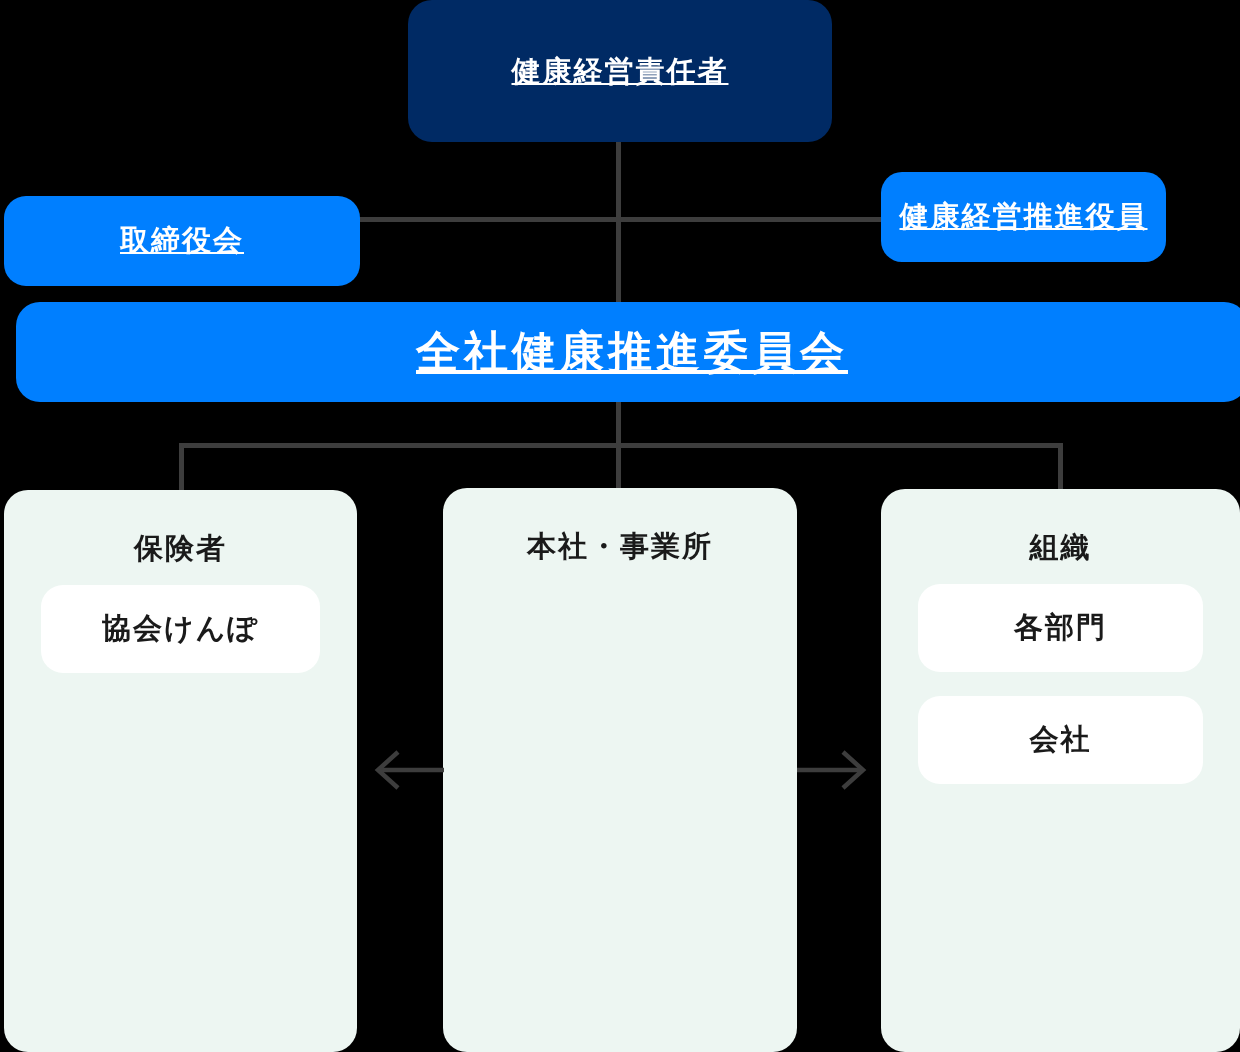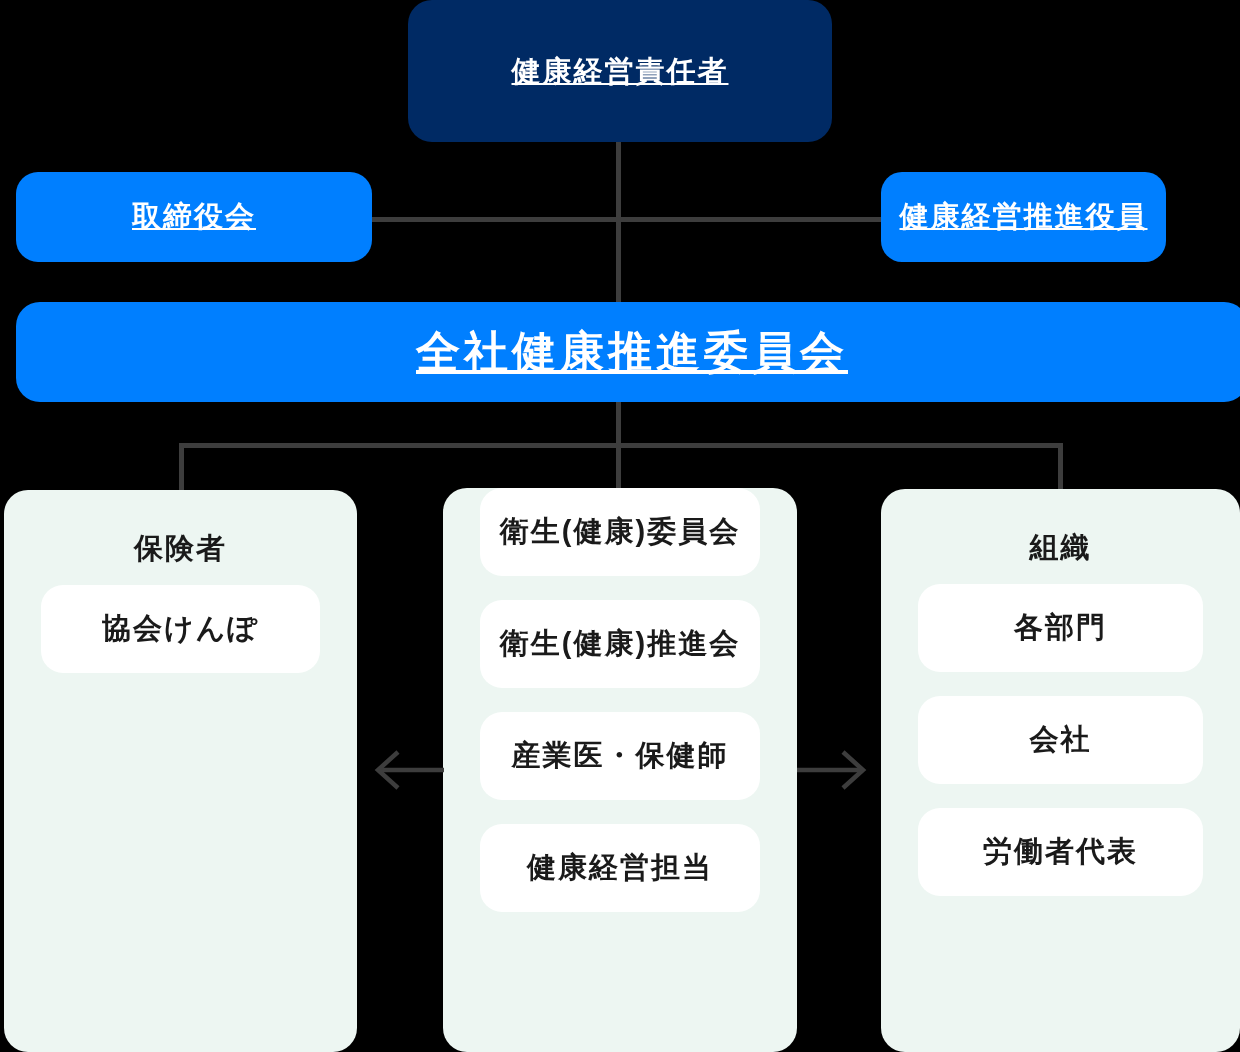--- a/index.html
+++ b/index.html
@@ -34,21 +34,21 @@
     background:var(--navy);
     border-radius:24px;
     flex-direction:column;
     line-height:48px;
   }
   .side-box{
     top:172px;height:90px;
     background:var(--blue);
     border-radius:22px;
   }
-  .side-box.left{left:16px;width:356px;}
+  .side-box.left{left:4px;width:356px;margin-top:24px;}
   .side-box.right{left:881px;width:285px;border-radius:21px;}
   .committee-box{
     left:16px;top:302px;width:1232px;height:100px;
     background:var(--blue);
     border-radius:24px;
     font-size:44px;
     letter-spacing:4px;
   }
   .line{position:absolute;background:var(--line);}
   .v1{left:616px;top:142px;width:5px;height:160px;}
@@ -120,34 +120,28 @@
 <div class="line vdr"></div>
 
 <section class="panel panel-insurer">
   <div class="panel-title">保険者</div>
   <div class="panel-items">
     <div class="panel-item">協会けんぽ</div>
   </div>
 </section>
 
 <section class="panel panel-hq">
-  <div class="panel-items">
-    <div class="panel-item">衛生(健康)委員会</div>
-    <div class="panel-item">衛生(健康)推進会</div>
-    <div class="panel-item">産業医・保健師</div>
-    <div class="panel-item">健康経営担当</div>
-  </div>
+  <div class="panel-title">本社・事業所</div>
 </section>
 
 <section class="panel panel-org">
   <div class="panel-title">組織</div>
   <div class="panel-items">
     <div class="panel-item">各部門</div>
     <div class="panel-item">会社</div>
-    <div class="panel-item">労働者代表</div>
   </div>
 </section>
 
 <div class="arrow left">
   <svg viewBox="0 0 74 44" aria-hidden="true">
     <line x1="72" y1="22" x2="8" y2="22"></line>
     <polyline points="26,4 6,22 26,40"></polyline>
   </svg>
 </div>
 <div class="arrow right">

